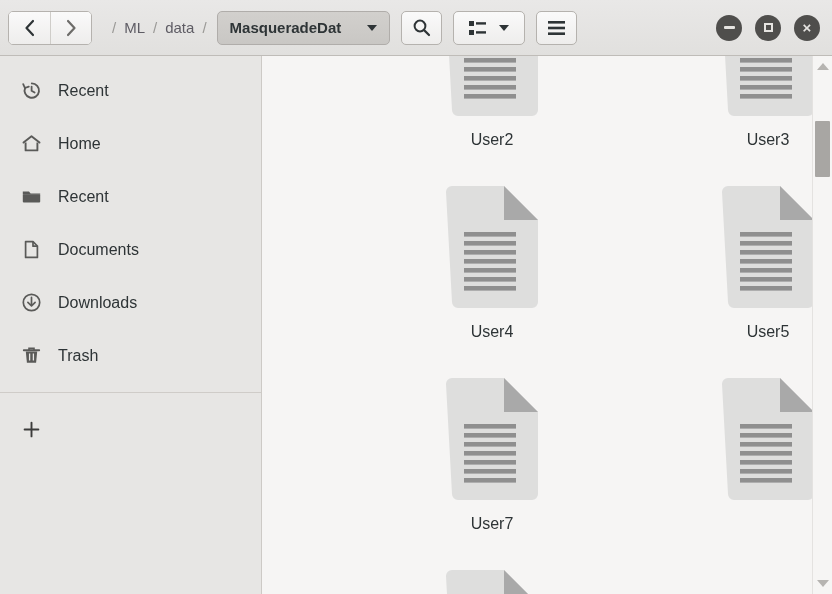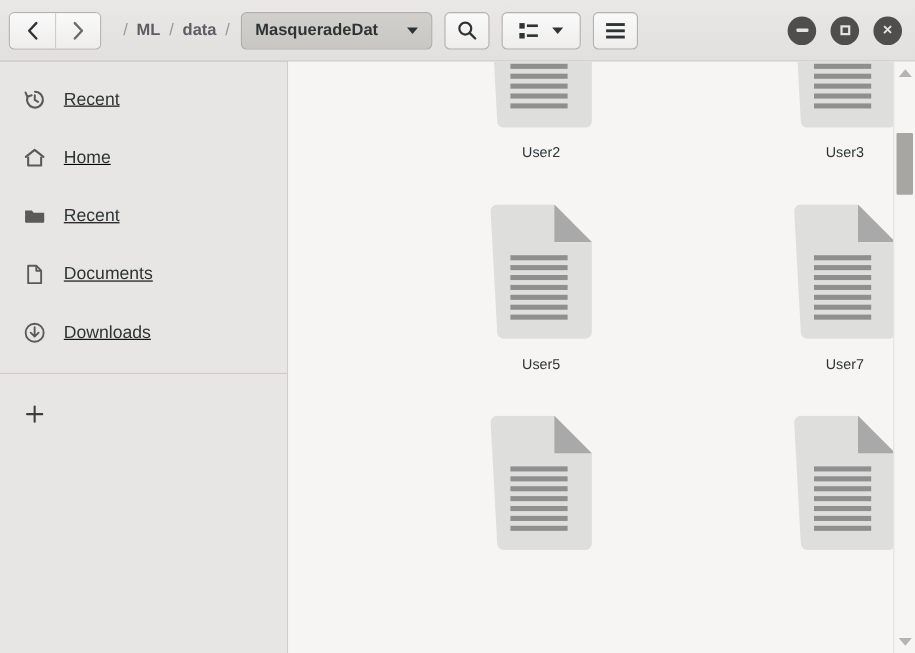--- a/index.html
+++ b/index.html
@@ -38,21 +38,21 @@
   }
   .navbtn + .navbtn { border-left: 1px solid #cfcdc9; }
   .navbtn svg { display: block; }
 
   .breadcrumb { display: flex; align-items: center; height: 100%; }
   .crumb-sep {
     color: #9a9996; font-size: 15px; padding: 0 8px;
     user-select: none;
   }
   .crumb-text {
-    color: #5e5c64; font-size: 15px; font-weight: bold;
+    color: #5e5c64; font-size: 15px;
   }
   .crumb-current {
     display: flex; align-items: center; gap: 26px;
     height: 34px; padding: 0 12px;
     background: linear-gradient(180deg,#d2d0cd,#c9c7c4);
     border: 1px solid #b0adaa;
     border-radius: 5px;
     color: #2e3436; font-size: 15px; font-weight: bold;
     margin-left: 2px;
   }
@@ -93,21 +93,20 @@
 
   
   .body { flex: 1 1 auto; display: flex; min-height: 0; }
 
   .sidebar {
     width: 262px; flex: 0 0 262px;
     background: #e7e6e4;
     border-right: 1px solid #cdcac6;
     padding-top: 8px;
     overflow: hidden;
-    text-decoration: underline;
   }
   .side-item {
     display: flex; align-items: center;
     height: 53px;
     padding-left: 20px;
     gap: 16px;
     color: #2e3436; font-size: 16px;
   }
   .side-icon {
     width: 22px; height: 22px;
@@ -137,21 +136,21 @@
   }
   .file-cell {
     width: 276px; height: 192px;
     display: flex; flex-direction: column; align-items: center;
     justify-content: flex-start;
     padding-top: 10px;
   }
   .doc-icon { width: 100px; height: 128px; position: relative; }
   .doc-label {
     margin-top: 9px;
-    font-size: 13px; color: #2e3436;
+    font-size: 16px; color: #2e3436;
     text-align: left;
     white-space: nowrap;
   }
 
   
   .scrollbar {
     position: absolute; right: 0; top: 0; bottom: 0;
     width: 20px;
     background: #f6f5f4;
     border-left: 1px solid #e4e2e0;
@@ -300,20 +299,31 @@
       <div class="side-item">
         <span class="side-icon">
           <svg width="21" height="21" viewBox="0 0 21 21">
             <circle cx="10.5" cy="10.5" r="8.2" fill="none" stroke="#5a5a58" stroke-width="1.7"></circle>
             <path d="M10.5 5.4 v8.4 M6.9 10.4 L10.5 14.0 L14.1 10.4" fill="none" stroke="#5a5a58" stroke-width="1.7" stroke-linecap="round" stroke-linejoin="round"></path>
           </svg>
         </span>
         <span>Downloads</span>
       </div>
 
+      <div class="side-item">
+        <span class="side-icon">
+          <svg width="21" height="21" viewBox="0 0 21 21">
+            <path d="M2.8 5.2 h15.4" stroke="#5a5a58" stroke-width="1.9" stroke-linecap="round"></path>
+            <path d="M8.0 5.0 v-1.6 h5 v1.6" fill="none" stroke="#5a5a58" stroke-width="1.6"></path>
+            <path d="M4.8 6.4 h11.4 l-1.1 11.4 h-9.2 z" fill="#5a5a58"></path>
+            <path d="M8.6 8.6 v7 M12.4 8.6 v7" stroke="#e7e6e4" stroke-width="1.3"></path>
+          </svg>
+        </span>
+        <span>Trash</span>
+      </div>
 
       <div class="side-sep"></div>
 
       <div class="side-item">
         <span class="side-icon">
           <svg width="21" height="21" viewBox="0 0 21 21">
             <path d="M10.5 3.6 v13.8 M3.6 10.5 h13.8" stroke="#3c3c3b" stroke-width="1.9" stroke-linecap="round"></path>
           </svg>
         </span>
       </div>
@@ -353,20 +363,38 @@
                 <rect x="22" y="73" width="52" height="4.6"></rect>
                 <rect x="22" y="82" width="52" height="4.6"></rect>
                 <rect x="22" y="91" width="52" height="4.6"></rect>
                 <rect x="22" y="100" width="52" height="4.6"></rect>
               </g>
             </svg>
           </div>
           <div class="doc-label">User3</div>
         </div>
 
+        <div class="file-cell">
+          <div class="doc-icon">
+            <svg width="100" height="128" viewBox="0 0 100 128">
+              <path d="M4 6 a6 6 0 0 1 6 -6 h52 l34 34 v82 a6 6 0 0 1 -6 6 h-74 a6 6 0 0 1 -6 -6 z" fill="#dededd"></path>
+              <path d="M62 0 L96 34 h-34 z" fill="#a9a9a9"></path>
+              <g fill="#8f8f8f">
+                <rect x="22" y="46" width="52" height="4.6"></rect>
+                <rect x="22" y="55" width="52" height="4.6"></rect>
+                <rect x="22" y="64" width="52" height="4.6"></rect>
+                <rect x="22" y="73" width="52" height="4.6"></rect>
+                <rect x="22" y="82" width="52" height="4.6"></rect>
+                <rect x="22" y="91" width="52" height="4.6"></rect>
+                <rect x="22" y="100" width="52" height="4.6"></rect>
+              </g>
+            </svg>
+          </div>
+          <div class="doc-label">User4</div>
+        </div>
 
         <div class="file-cell">
           <div class="doc-icon">
             <svg width="100" height="128" viewBox="0 0 100 128">
               <path d="M4 6 a6 6 0 0 1 6 -6 h52 l34 34 v82 a6 6 0 0 1 -6 6 h-74 a6 6 0 0 1 -6 -6 z" fill="#dededd"></path>
               <path d="M62 0 L96 34 h-34 z" fill="#a9a9a9"></path>
               <g fill="#8f8f8f">
                 <rect x="22" y="46" width="52" height="4.6"></rect>
                 <rect x="22" y="55" width="52" height="4.6"></rect>
                 <rect x="22" y="64" width="52" height="4.6"></rect>

